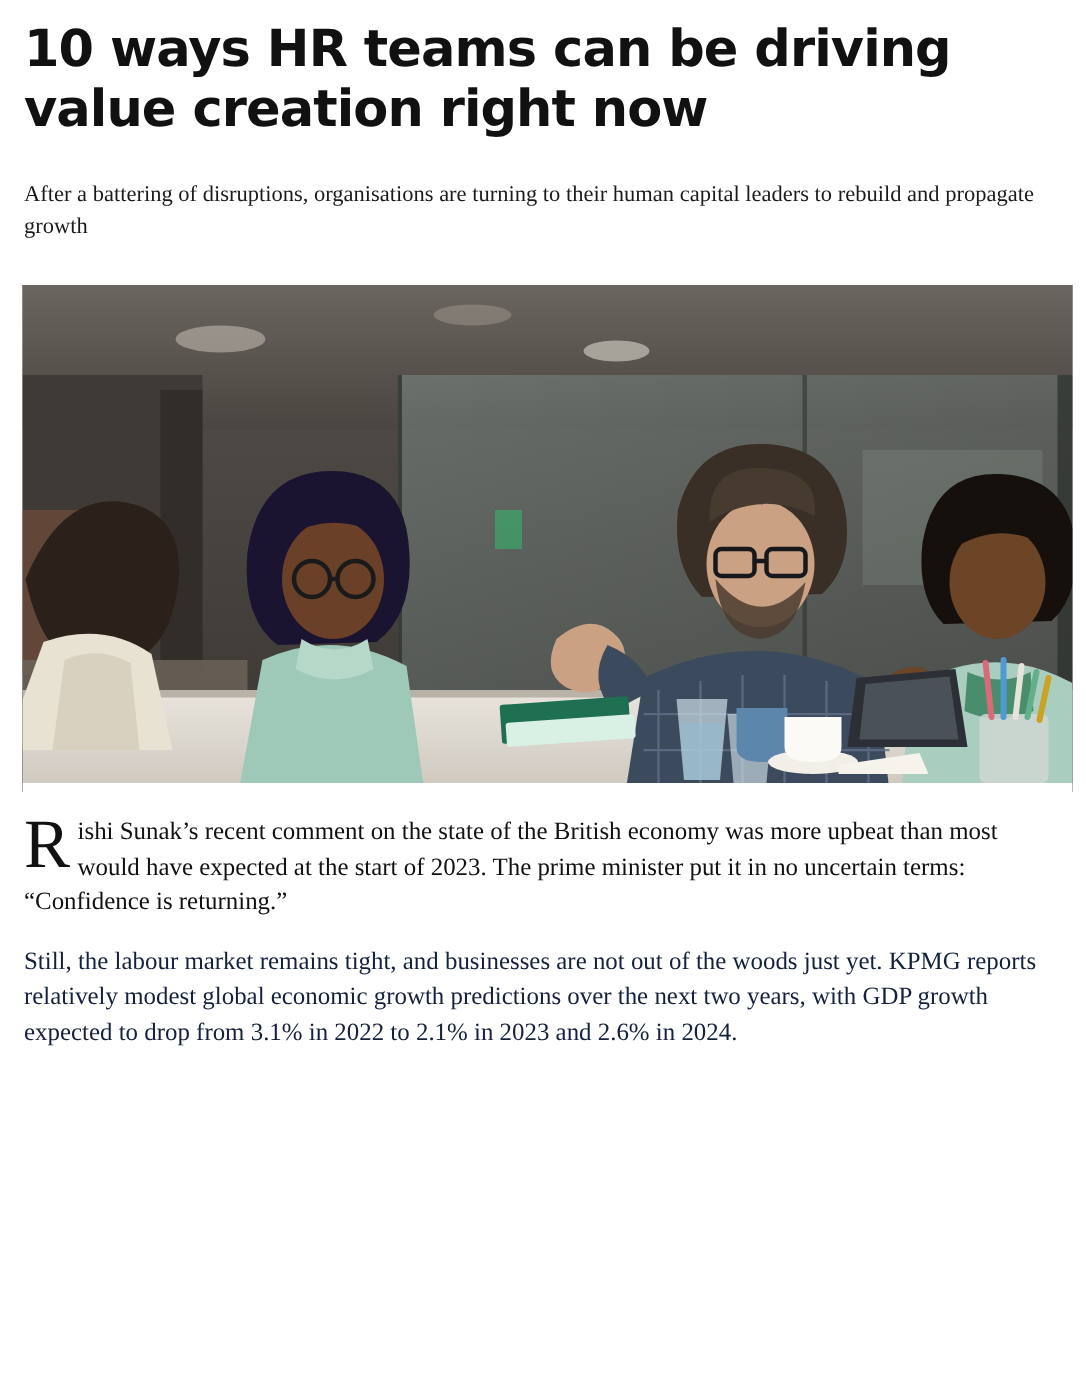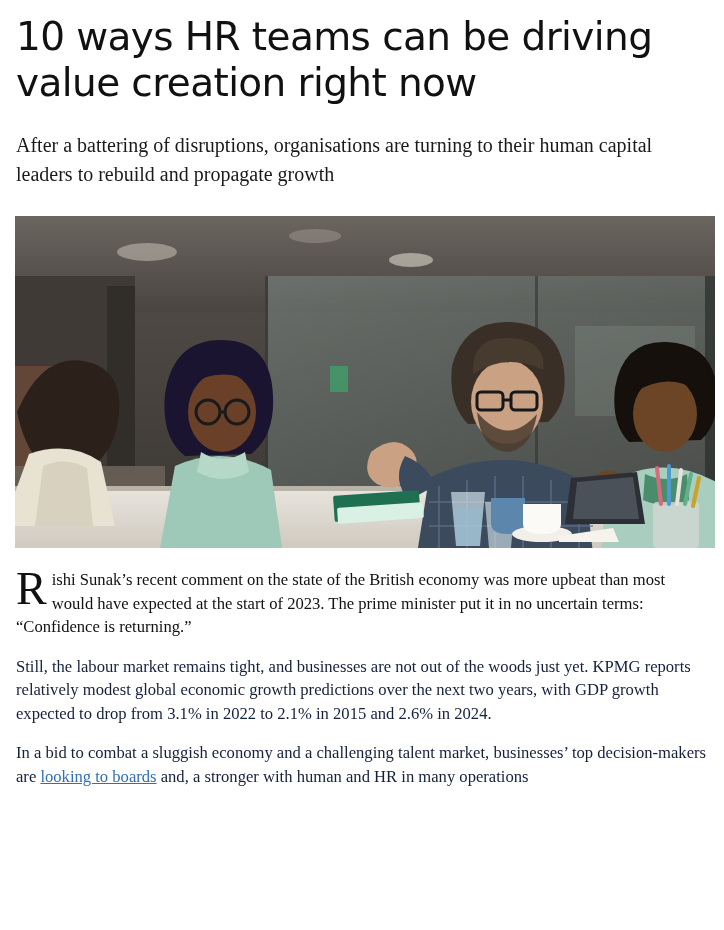--- a/index.html
+++ b/index.html
@@ -16,31 +16,31 @@
     color: #111111;
   }
   .page {
     width: 724px;
     height: 930px;
     padding: 0 12px;
     position: relative;
   }
   .headline {
     font-family: "DejaVu Sans", sans-serif;
-    font-weight: 400;
-    font-size: 39px;
+    font-weight: 700;
+    font-size: 34px;
     line-height: 1.17;
     letter-spacing: -0.6px;
     color: #111111;
     margin: 14px 0 0 0;
     padding: 0 4px;
   }
   .standfirst {
     font-family: "Liberation Serif", serif;
-    font-size: 20px;
+    font-size: 15px;
     line-height: 1.42;
     color: #1a1a1a;
     margin: 26px 0 0 0;
     padding: 0 4px;
     max-width: 710px;
   }
   .hero-wrap {
     margin: 28px 0 0 0;
     padding: 0 3px;
   }
@@ -227,18 +227,17 @@
         <path d="M544 320 l54 -8 l6 14 h-60z" fill="#f6f3ec"></path>
       </svg>
       <div class="clip-fade"></div>
     </div>
   </div>
 
   <div class="body-copy">
     <p class="first"><span class="dropcap">R</span><span>ishi Sunak’s recent comment on the state of the British economy was more upbeat than most would have expected at the start of 2023. The prime minister put it in no uncertain terms: “Confidence is returning.”</span></p>
 
 
-    <p>Still, the labour market remains tight, and businesses are not out of the woods just yet. KPMG reports relatively modest global economic growth predictions over the next two years, with GDP growth expected to drop from  3.1% in 2022 to 2.1% in 2015 and 2.6% in 2024.</p>
-
-    <p><span>In a bid to combat a sluggish economy and a challenging talent market, businesses’ top decision-</span><span>makers are </span><a class="inline-link" href="#">looking to boards</a><span> and, a stronger with human and HR in many operations</span></p>
+    <p>Still, the labour market remains tight, and businesses are not out of the woods just yet. KPMG reports relatively modest global economic growth predictions over the next two years, with GDP growth expected to drop from  3.1% in 2022 to 2.1% in 2023 and 2.6% in 2024.</p>
+
   </div>
 
 </div>
 
 </body></html>

